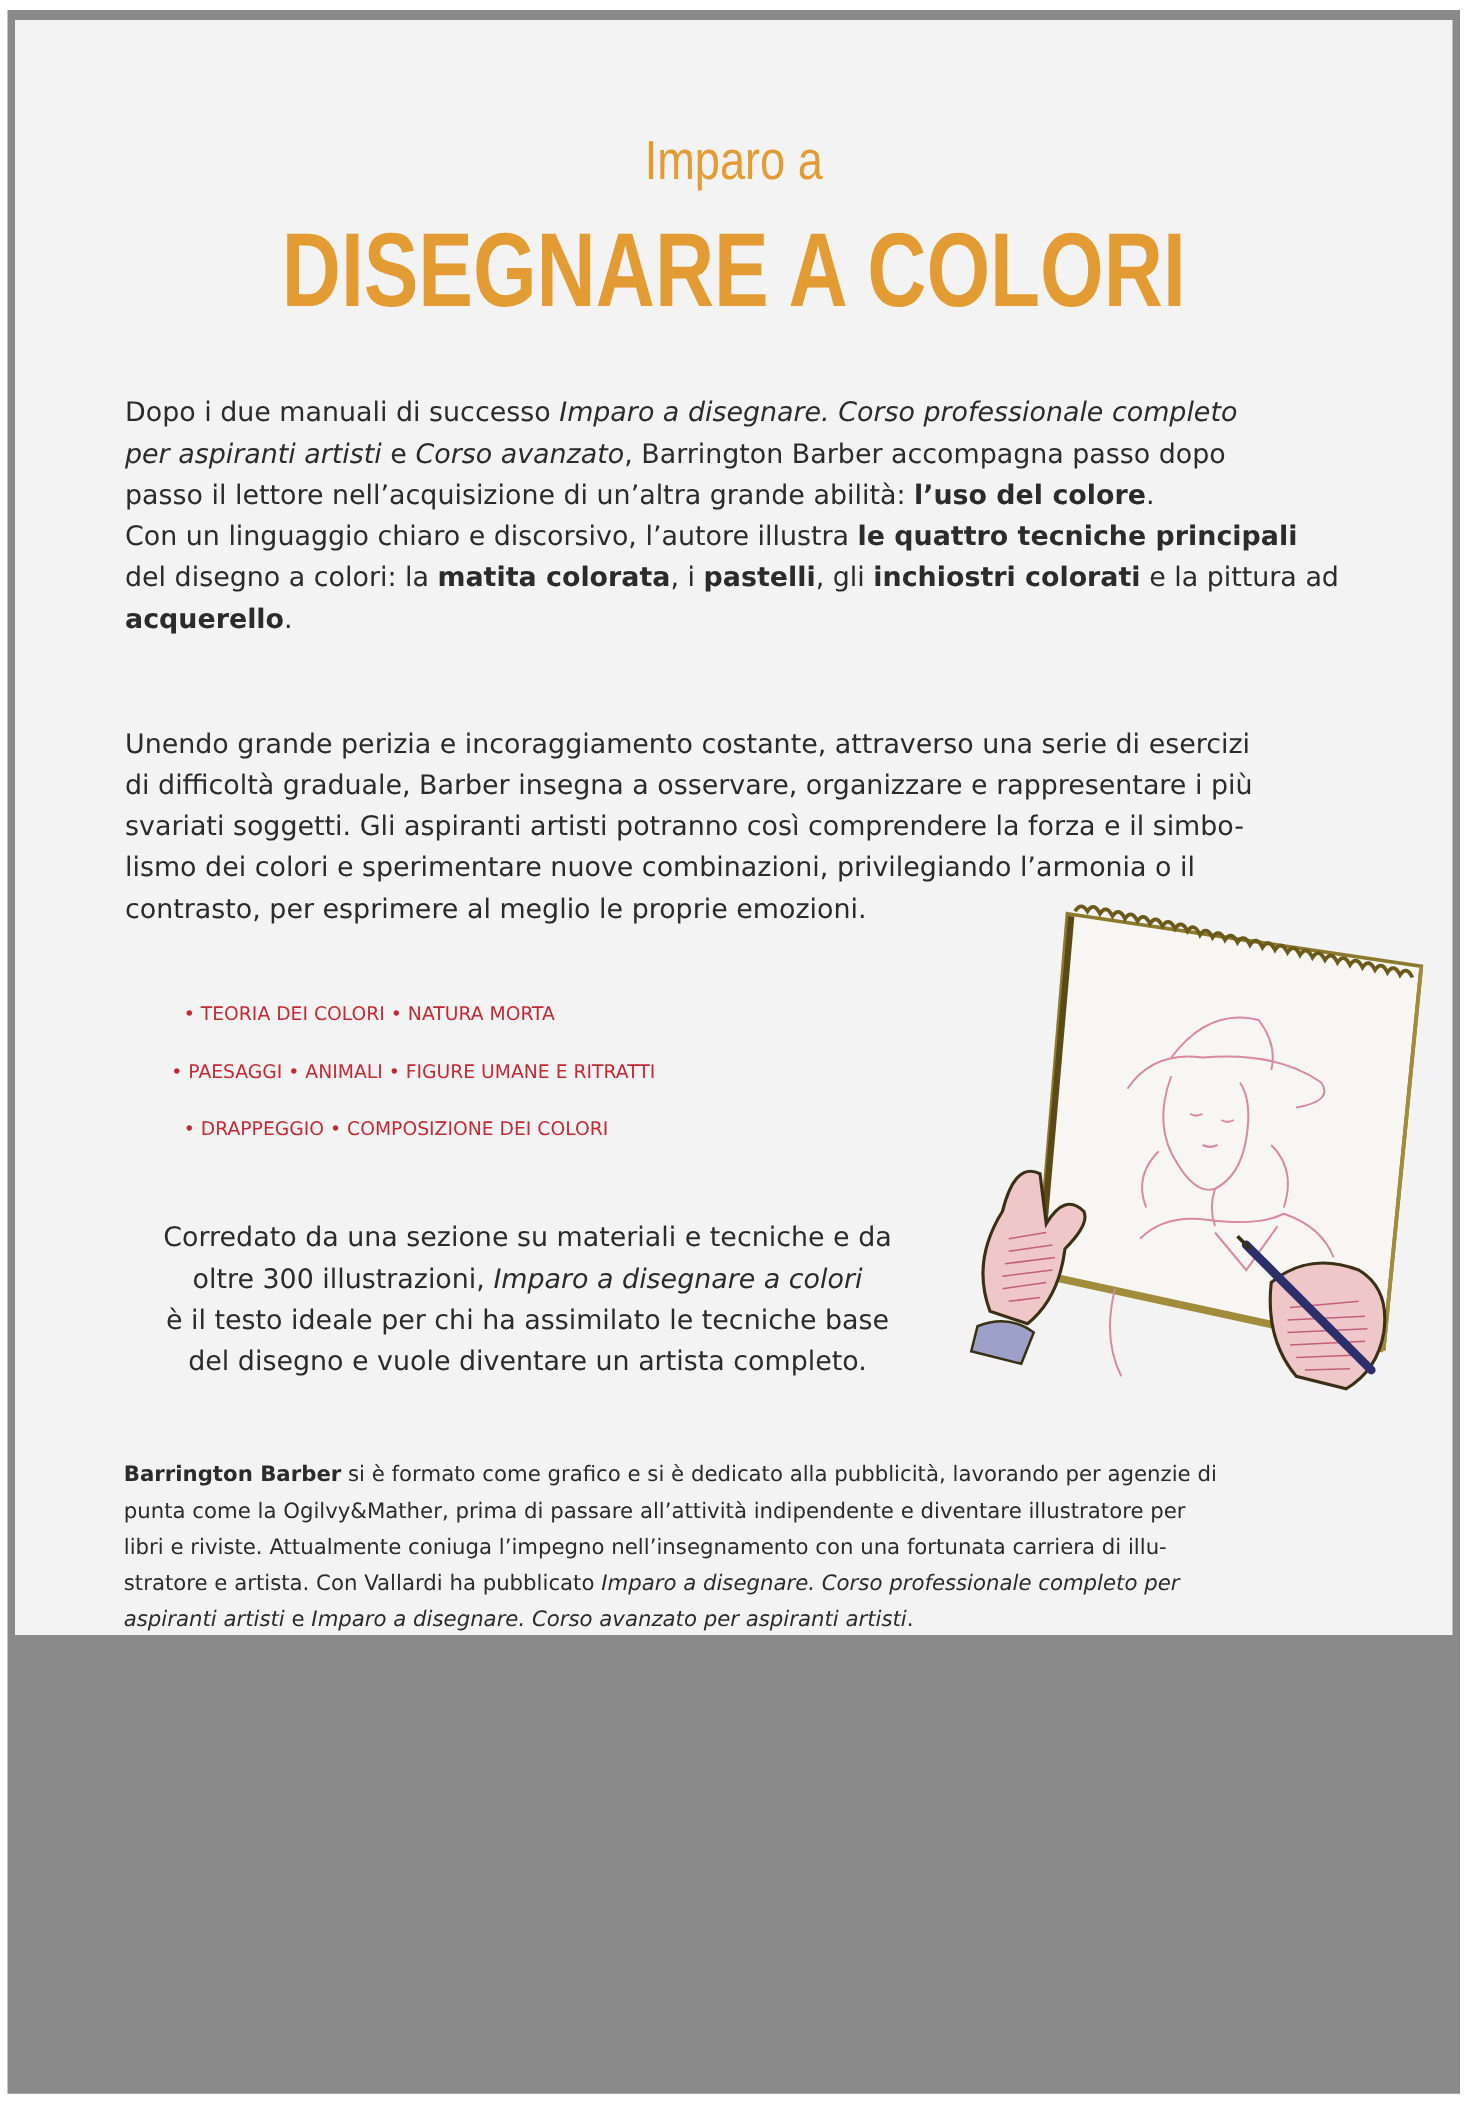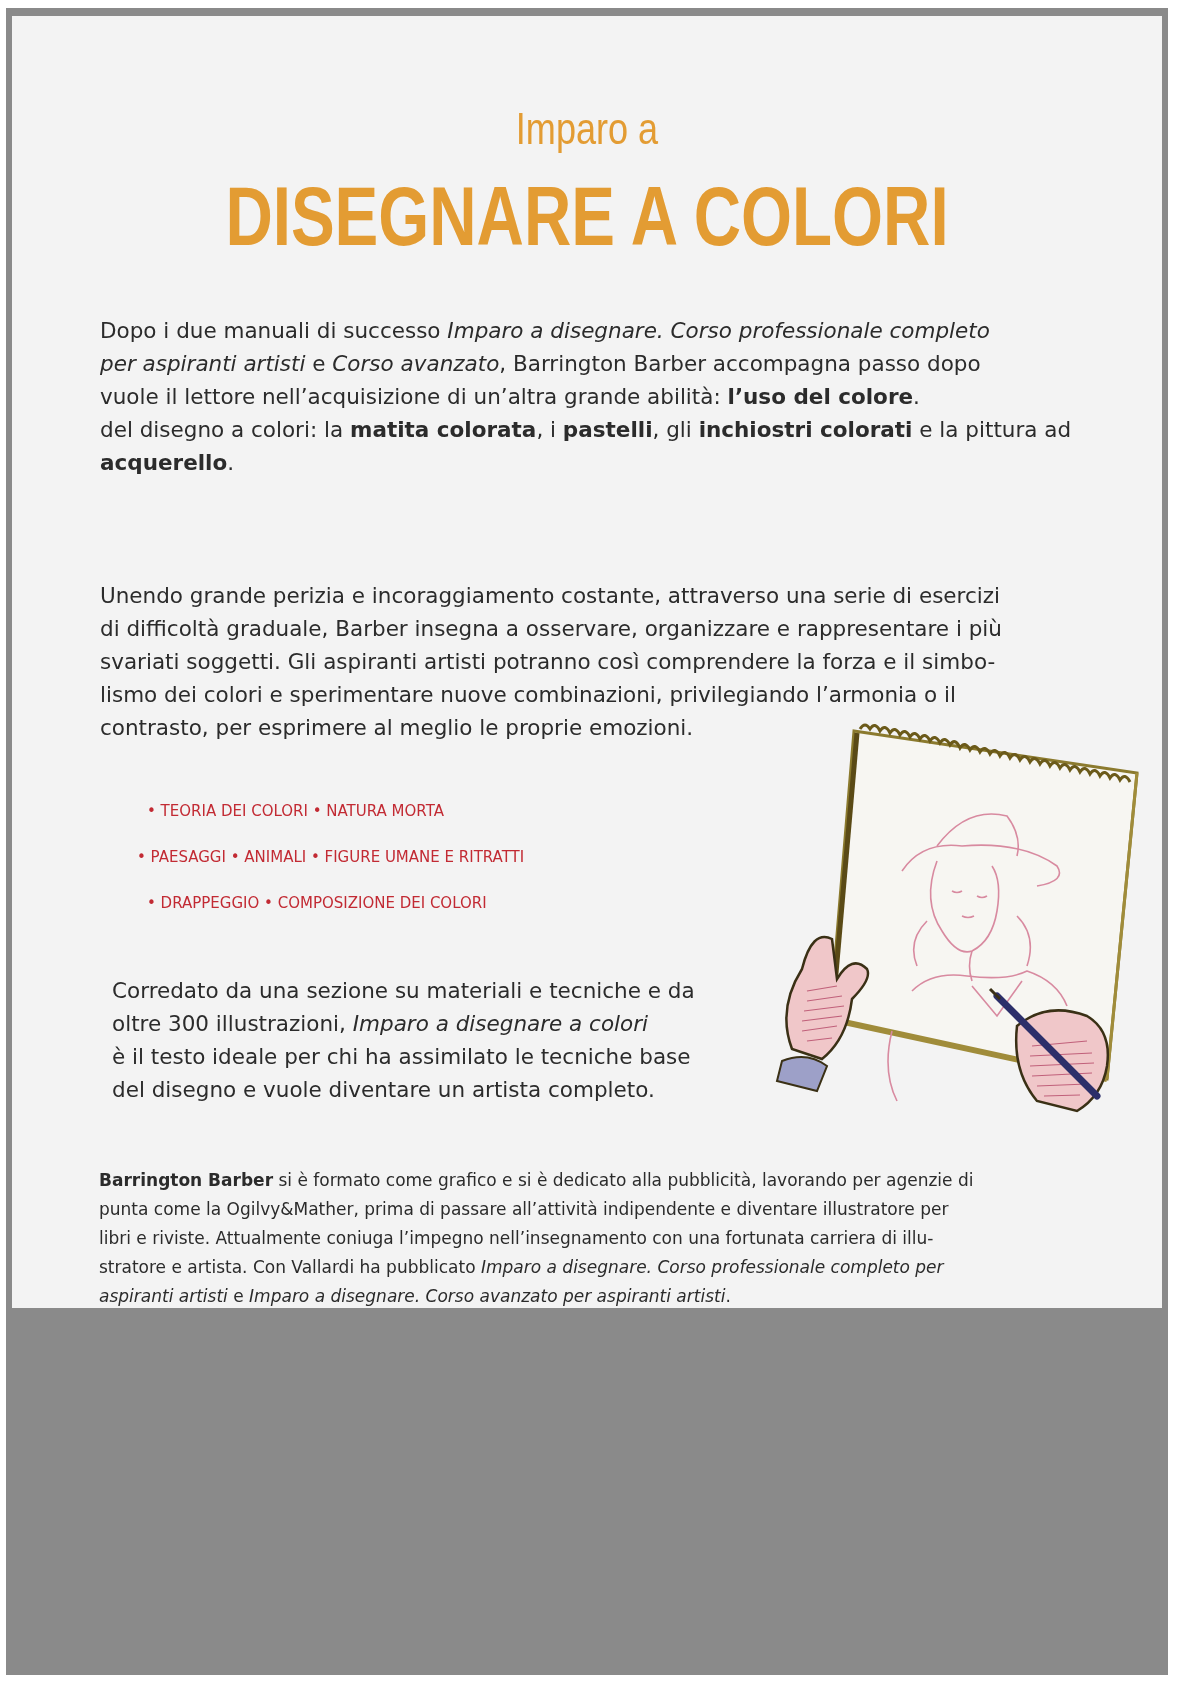--- a/index.html
+++ b/index.html
@@ -12,21 +12,21 @@
   .body-text { color: #2b2b2b; font-family: "DejaVu Sans", sans-serif; font-size: 21.5px; line-height: 33px; white-space: nowrap; }
   .body-text b { font-weight: bold; }
   .body-text i { font-style: italic; margin-top: 22px; }
   .line { display: block; }
   .p1 { left: 88px; top: 298px; }
   .p2 { left: 88px; top: 563px; }
   .topics { color: #c22a33; font-family: "DejaVu Sans", sans-serif; font-size: 15px; line-height: 46px; white-space: nowrap; }
   .t1 { left: 135px; top: 772px; }
   .t2 { left: 125px; top: 818px; }
   .t3 { left: 135px; top: 864px; }
-  .p3 { left: 100px; top: 958px; text-align: left; width: 620px; }
+  .p3 { left: 100px; top: 958px; text-align: center; width: 620px; }
   .bio { color: #2b2b2b; font-family: "DejaVu Sans", sans-serif; font-size: 17px; line-height: 29px; white-space: nowrap; left: 87px; top: 1150px; }
   .url { left: 88px; top: 1585px; font-family: "DejaVu Sans", sans-serif; font-size: 17px; color: #0f172a; }
   .barcode-box { left: 773px; top: 1473px; width: 303px; height: 160px; border: 4px solid #c2410c; background: #fbfbfb; }
   .price-tab { left: 840px; top: 1440px; width: 96px; height: 33px; border: 1px solid #7a7a7a; border-bottom: none; border-radius: 10px 10px 0 0; background: #fbfbfb; font-family: "DejaVu Sans", sans-serif; font-size: 20px; color: #333; line-height: 34px; }
   .isbn { left: 0; top: 4px; width: 303px; text-align: center; font-family: "DejaVu Sans", sans-serif; font-size: 14.5px; color: #333; }
   .bars { left: 27px; top: 27px; width: 250px; height: 108px; }
   .ean { left: 10px; top: 124px; width: 280px; font-family: "DejaVu Sans Mono", monospace; font-size: 12px; color: #333; letter-spacing: 1px; }
   .illu { left: 750px; top: 685px; width: 400px; height: 420px; }
 </style>
 </head>
@@ -34,21 +34,22 @@
 
 <div class="frame"></div>
 <div class="page">
 
   <div class="abs title-small">Imparo a</div>
   <div class="abs title-big">DISEGNARE A COLORI</div>
 
   <div class="abs body-text p1">
       <span class="line"><span>Dopo i due manuali di successo </span><i>Imparo a disegnare. Corso professionale completo</i></span>
       <span class="line"><i>per aspiranti artisti</i><span> e </span><i>Corso avanzato</i><span>, Barrington Barber accompagna passo dopo</span></span>
-      <span class="line"><span>vuole il lettore nell’acquisizione di un’altra grande abilità: </span><b>l’uso del colore</b><span>.</span></span>
+      <span class="line"><span>passo il lettore nell’acquisizione di un’altra grande abilità: </span><b>l’uso del colore</b><span>.</span></span>
+      <span class="line"><span>Con un linguaggio chiaro e discorsivo, l’autore illustra </span><b>le quattro tecniche principali</b></span>
       <span class="line"><span>del disegno a colori: la </span><b>matita colorata</b><span>, i </span><b>pastelli</b><span>, gli </span><b>inchiostri colorati</b><span> e la pittura ad</span></span>
       <span class="line"><b>acquerello</b><span>.</span></span>
     </div>
 
   <div class="abs body-text p2">
     <span class="line">Unendo grande perizia e incoraggiamento costante, attraverso una serie di esercizi</span>
     <span class="line">di difficoltà graduale, Barber insegna a osservare, organizzare e rappresentare i più</span>
     <span class="line">svariati soggetti. Gli aspiranti artisti potranno così comprendere la forza e il simbo-</span>
     <span class="line">lismo dei colori e sperimentare nuove combinazioni, privilegiando l’armonia o il</span>
     <span class="line">contrasto, per esprimere al meglio le proprie emozioni.</span>

